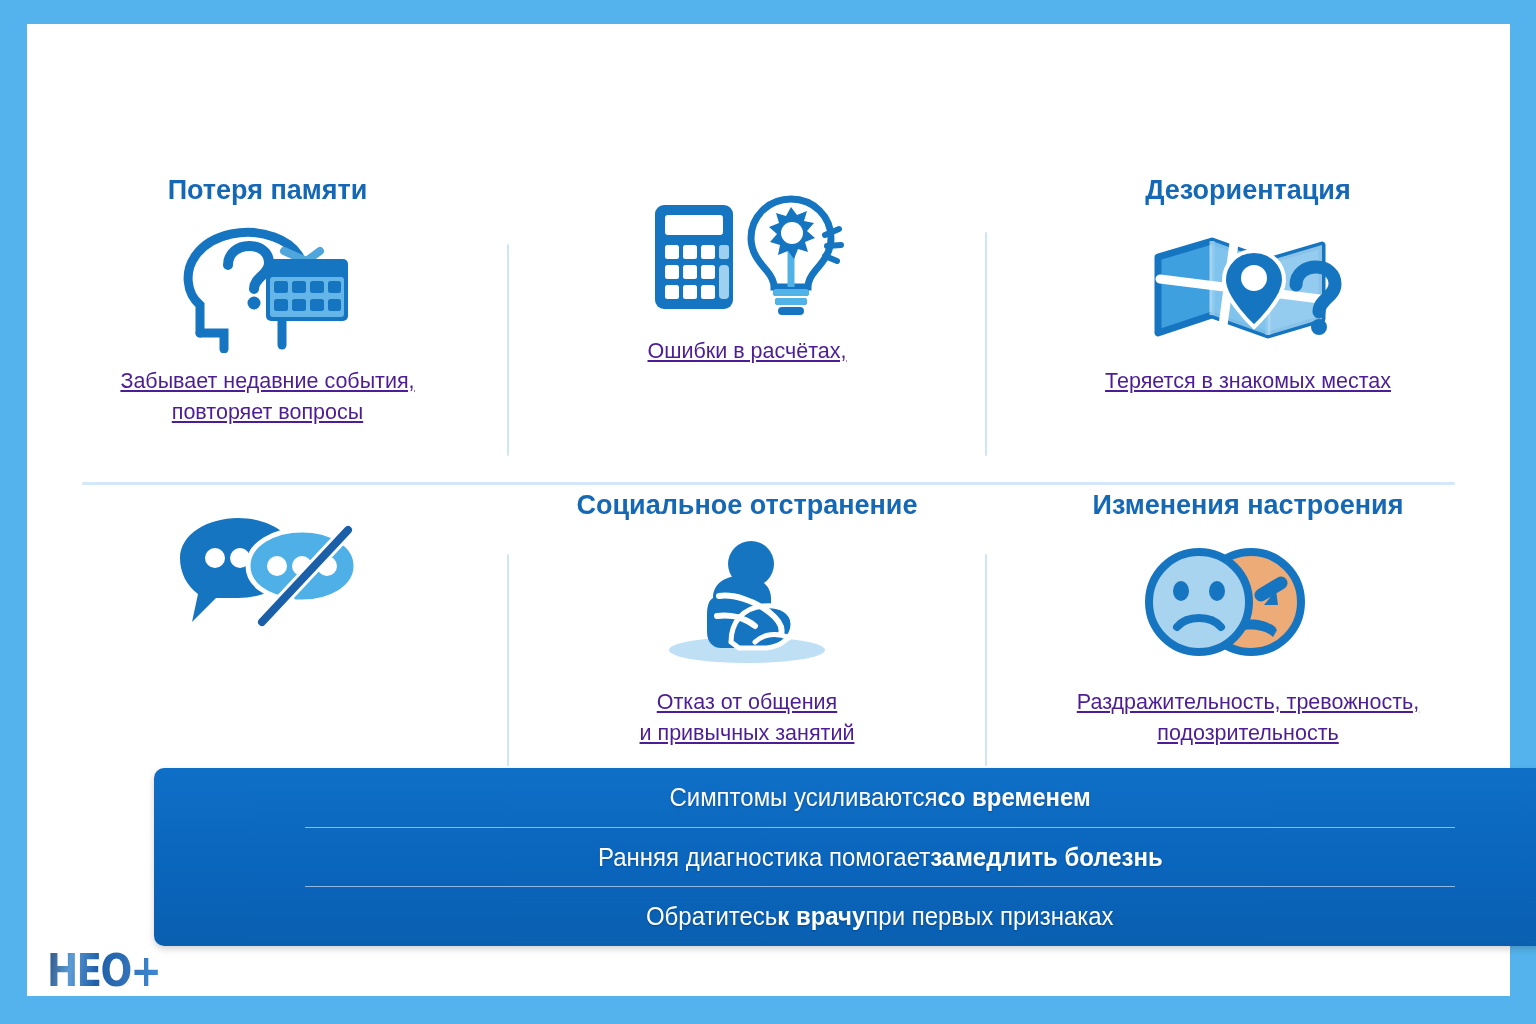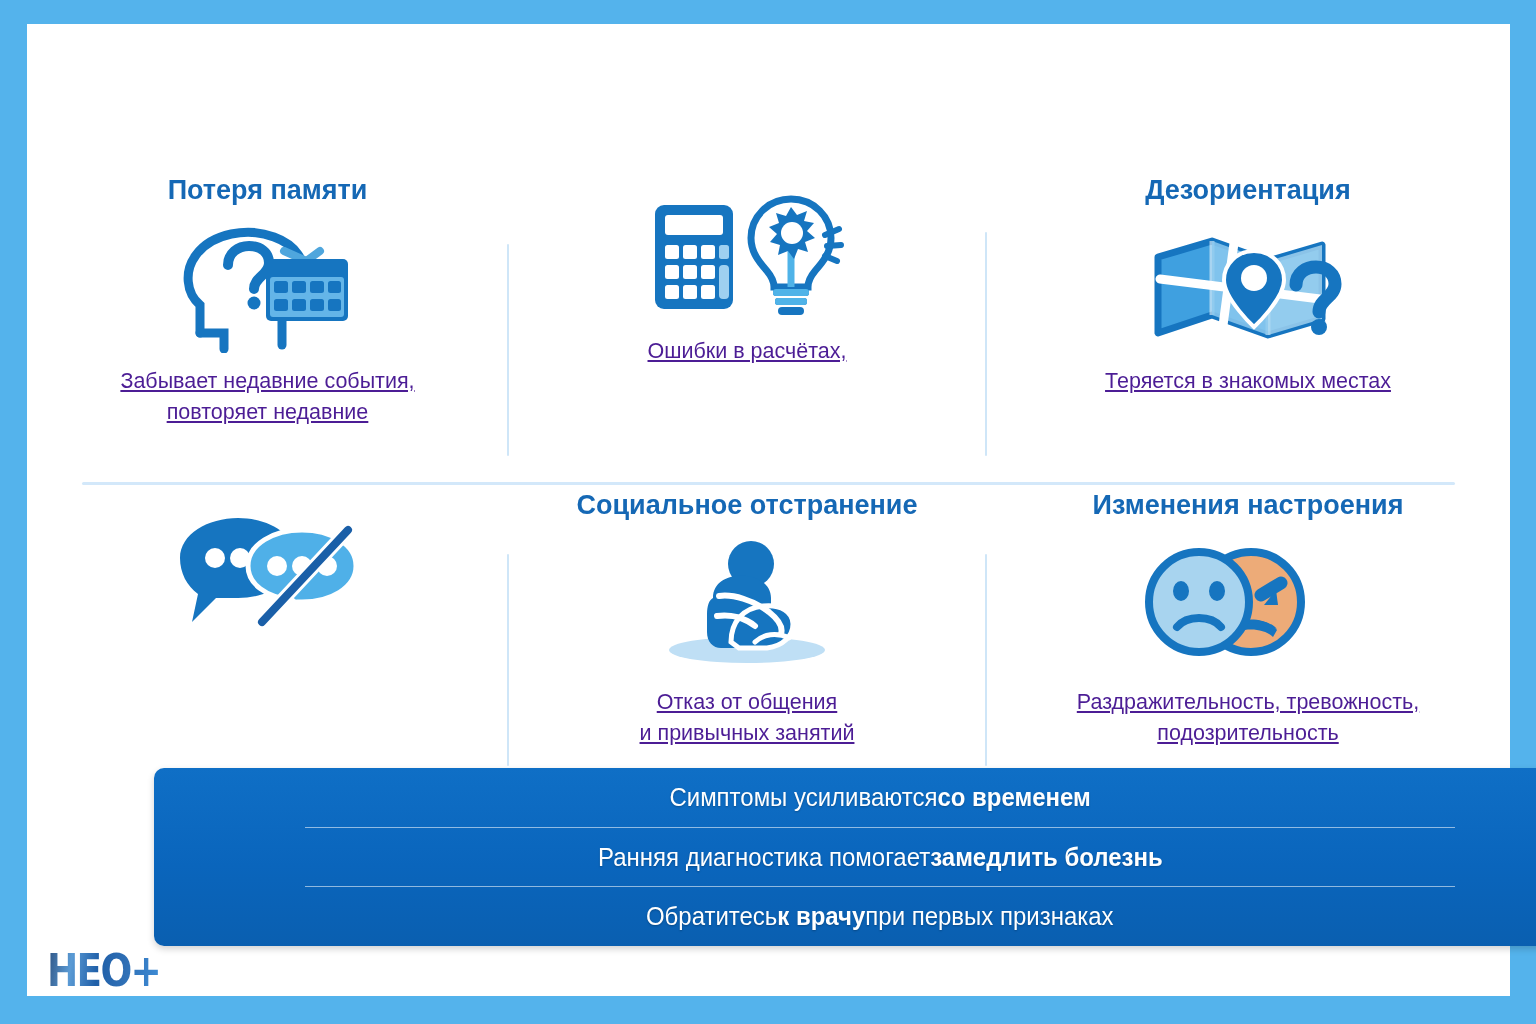--- a/index.html
+++ b/index.html
@@ -188,21 +188,21 @@
             <rect x="150" y="60" width="13" height="12" rx="2.5"></rect>
             <rect x="96" y="78" width="14" height="12" rx="2.5"></rect>
             <rect x="114" y="78" width="14" height="12" rx="2.5"></rect>
             <rect x="132" y="78" width="14" height="12" rx="2.5"></rect>
             <rect x="150" y="78" width="13" height="12" rx="2.5"></rect>
           </g>
         </svg>
       </div>
       <div class="card-desc">
         <span>Забывает недавние события,</span><br>
-        <span>повторяет недавние</span>
+        <span>повторяет вопросы</span>
       </div>
     </div>
 
     <div class="cell r1">
       <div class="card-icon">
         <svg width="200" height="128" viewBox="0 0 200 128">
           <rect x="8" y="12" width="78" height="104" rx="9" fill="#1675c0"></rect>
           <rect x="18" y="22" width="58" height="20" rx="3" fill="#ffffff"></rect>
           <g fill="#ffffff">
             <rect x="18" y="52" width="14" height="14" rx="2.5"></rect>

